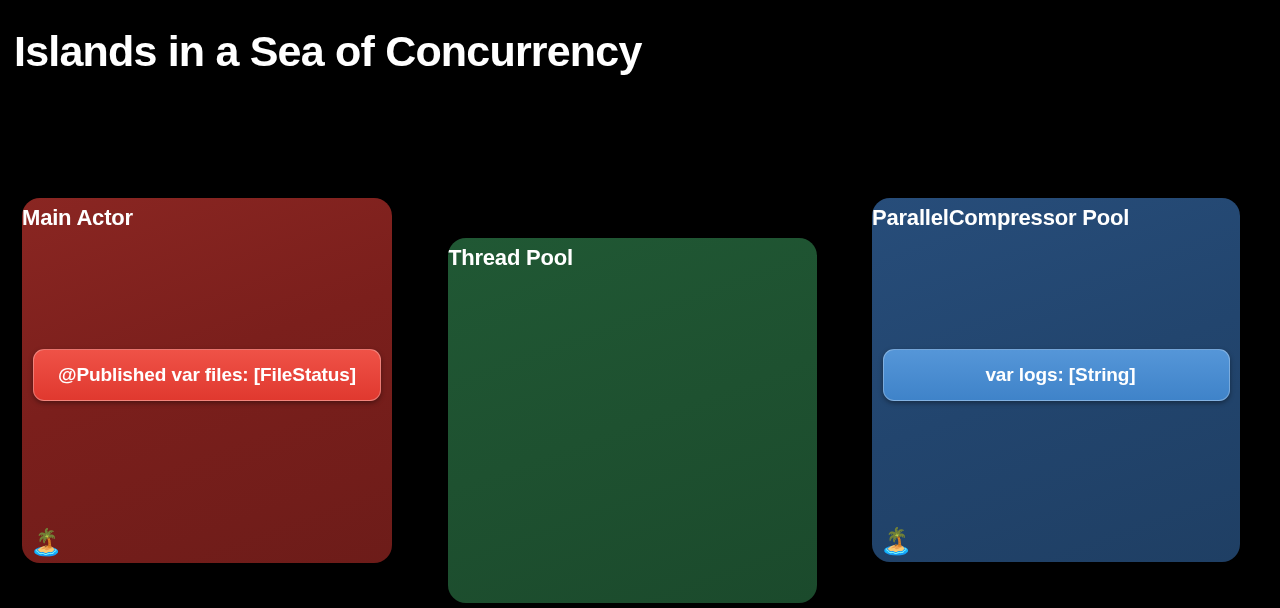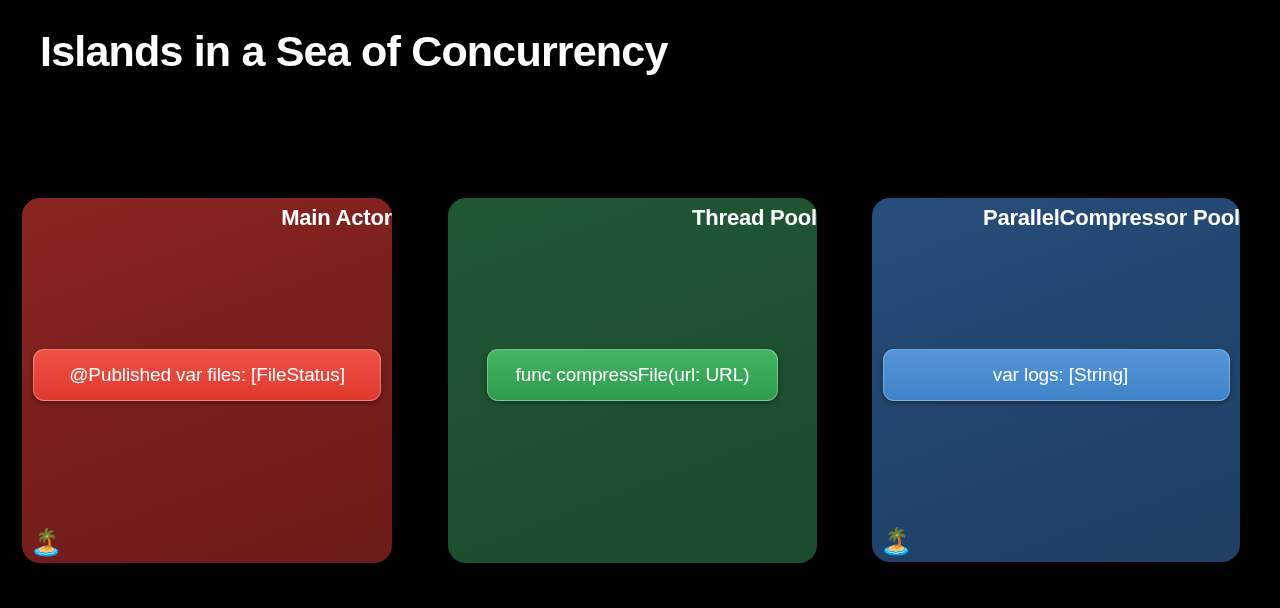--- a/index.html
+++ b/index.html
@@ -12,21 +12,21 @@
     height: 608px;
     position: relative;
     overflow: hidden;
     font-family: "Liberation Sans", sans-serif;
     -webkit-font-smoothing: antialiased;
   }
 
   
   .slide-title {
     position: absolute;
-    left: 40px;
+    left: 14px;
     top: 26px;
     font-size: 43px;
     font-weight: bold;
     color: #ffffff;
     letter-spacing: -0.8px;
     white-space: nowrap;
     line-height: 1.2;
   }
 
   
@@ -48,21 +48,21 @@
 
   .card-0 { left: 22px;  width: 370px; height: 365px; }
   .card-1 { left: 448px; width: 369px; height: 365px; }
   .card-2 { left: 872px; width: 368px; height: 364px; }
 
   .card-title {
     position: absolute;
     top: 7px;
     left: 0;
     right: 0;
-    text-align: right;
+    text-align: left;
     font-size: 22px;
     font-weight: bold;
     color: #ffffff;
     letter-spacing: -0.2px;
     white-space: nowrap;
   }
 
   
   .pill {
     position: absolute;
@@ -70,21 +70,21 @@
     height: 52px;
     border-radius: 11px;
     display: flex;
     align-items: center;
     justify-content: center;
     box-sizing: border-box;
     box-shadow: 0 2px 5px rgba(0,0,0,0.38);
   }
   .pill-label {
     font-size: 19px;
-    font-weight: normal;
+    font-weight: bold;
     color: #ffffff;
     white-space: nowrap;
     letter-spacing: -0.1px;
   }
 
   .pill-0 {
     left: 11px; right: 11px;
     background: linear-gradient(180deg, #ef5247 0%, #e0392f 100%);
     border: 1px solid rgba(255,255,255,0.30);
   }
@@ -121,25 +121,22 @@
 <div class="card-row">
 
   <div class="card card-0" style="background: linear-gradient(160deg, #8a2622 0%, #7b1f1c 45%, #6d1c19 100%);">
     <div class="card-title">Main Actor</div>
     <div class="pill pill-0">
       <span class="pill-label">@Published var files: [FileStatus]</span>
     </div>
     <div class="island-badge">🏝️</div>
   </div>
 
-  <div class="card card-1" style="background: linear-gradient(160deg, #205834 0%, #1e5130 50%, #1b4a2c 100%);">
+  <div class="card card-1" style="background: linear-gradient(160deg, #205834 0%, #1e5130 50%, #1b4a2c 100%); margin-top: 40px;">
     <div class="card-title">Thread Pool</div>
-    <div class="pill pill-1">
-      <span class="pill-label">func compressFile(url: URL)</span>
-    </div>
 
   </div>
 
   <div class="card card-2" style="background: linear-gradient(160deg, #274d7a 0%, #22456e 50%, #1f3f64 100%);">
     <div class="card-title">ParallelCompressor Pool</div>
     <div class="pill pill-2">
       <span class="pill-label">var logs: [String]</span>
     </div>
     <div class="island-badge">🏝️</div>
   </div>

